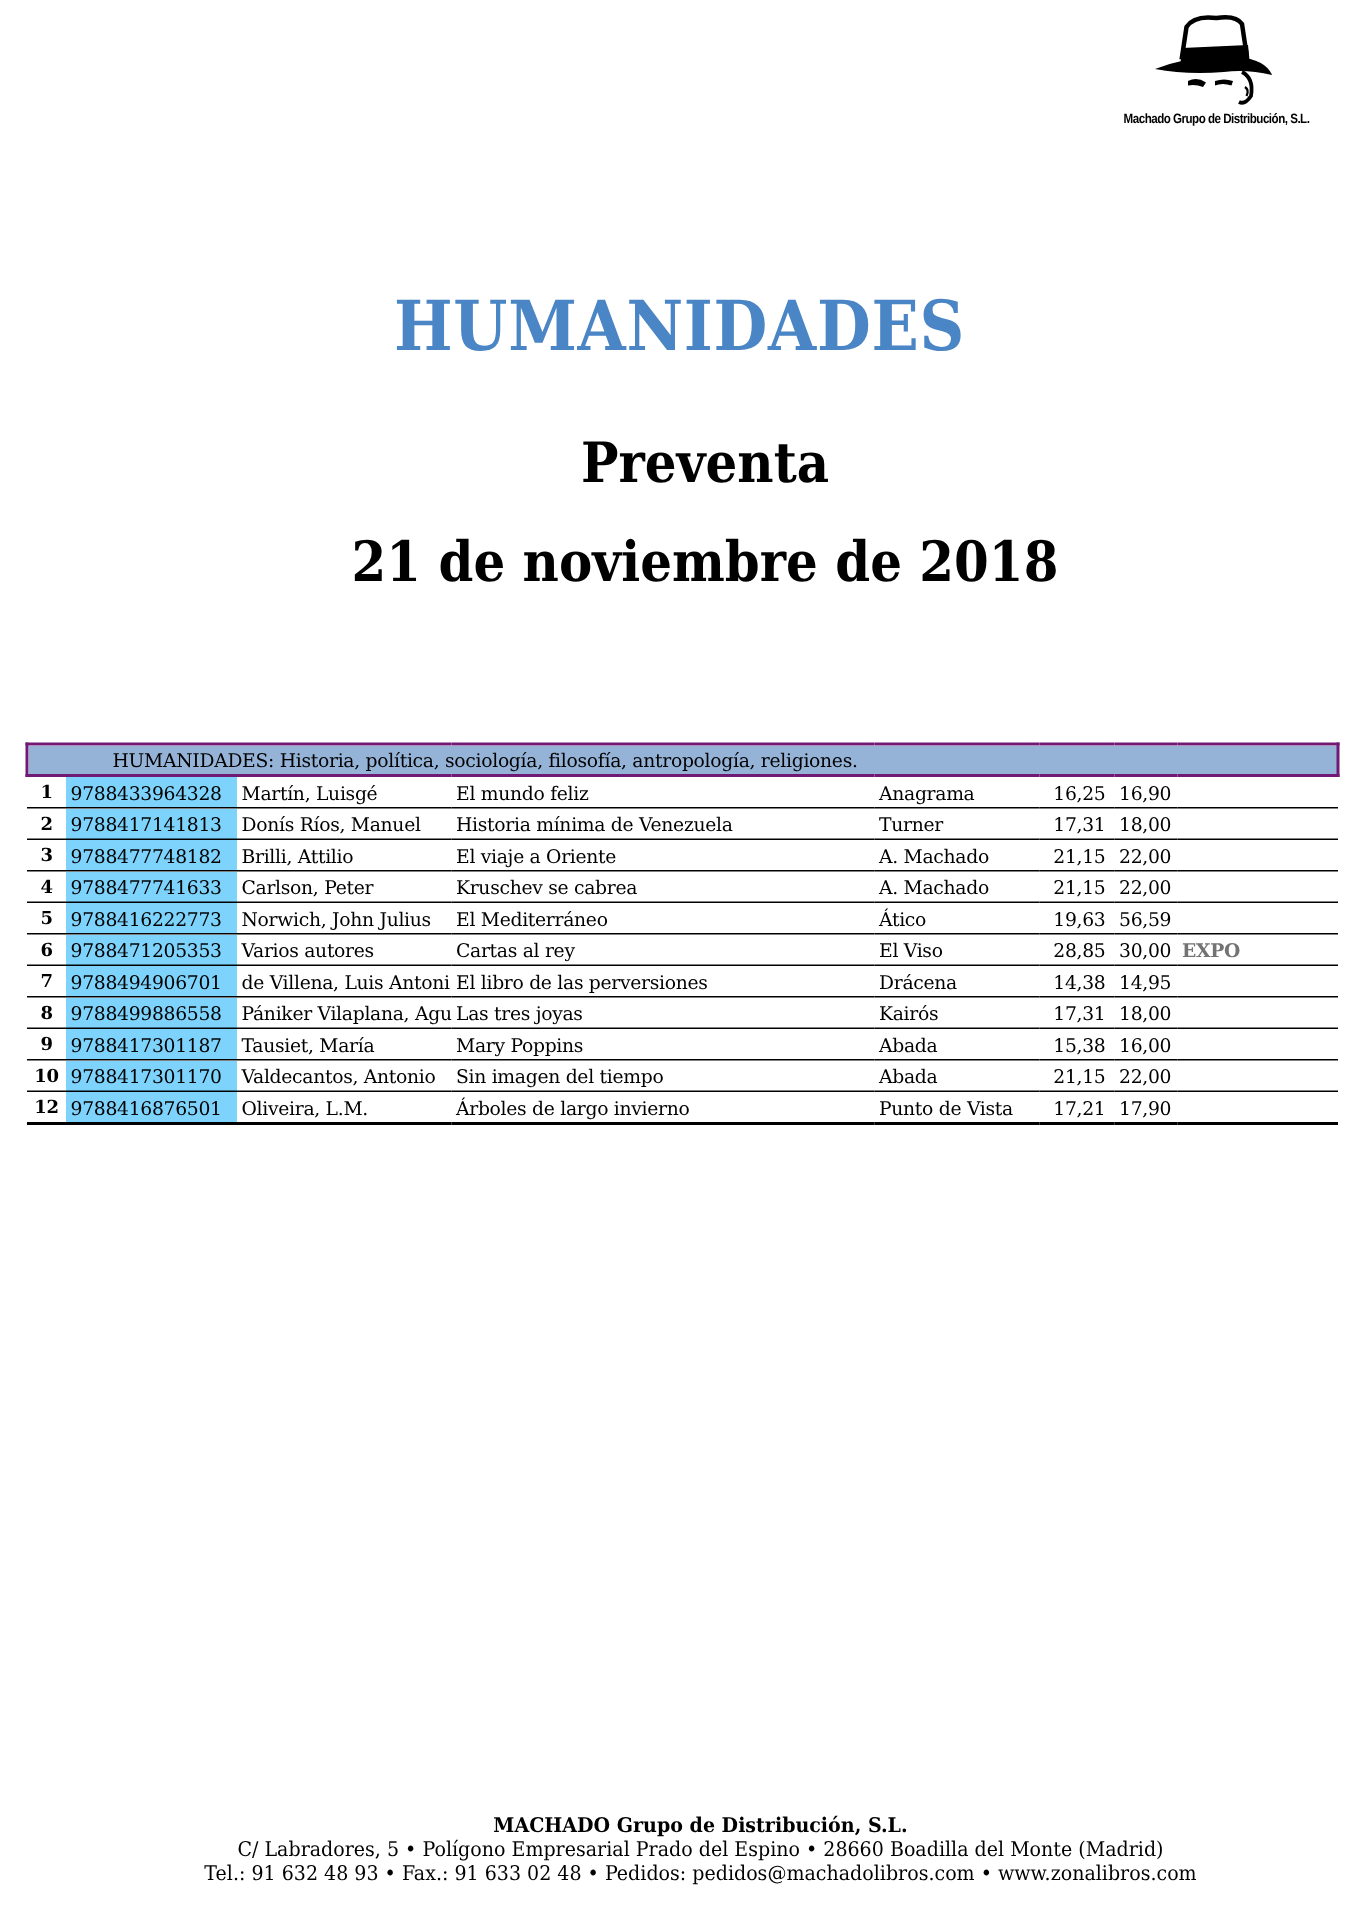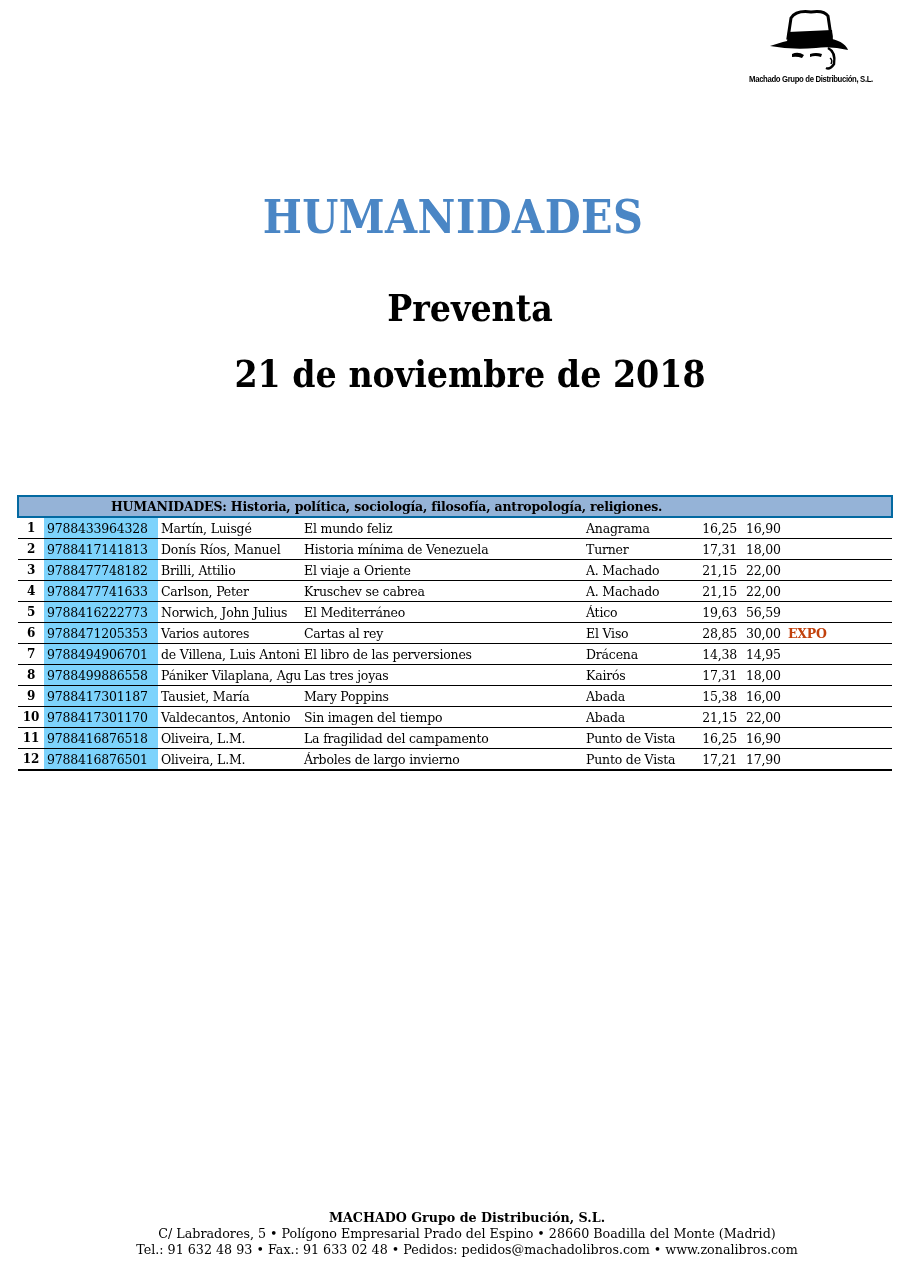--- a/index.html
+++ b/index.html
@@ -78,36 +78,36 @@
       height: 20px;
       line-height: 19px;
       border-bottom: 1.5px solid #000;
       white-space: nowrap;
       overflow: hidden;
       letter-spacing: -0.2px;
     }
     table.books tr.last td { border-bottom: 2.5px solid #000; margin-top: 15px; }
     table.books tr.header td {
       background: #95b3d7;
-      border: 2px solid #0369a1;
-      font-weight: bold;
+      border: 2px solid #701a75;
+      font-weight: normal;
       height: 19px;
       line-height: 19px;
-      padding-left: 92px;
+      padding-left: 56px;
     }
     td.num {
       font-weight: bold;
       text-align: center;
       padding-left: 0 !important;
       font-size: 12px;
     }
     td.isbn { background: #7dd3fc; }
     td.price { text-align: right; padding-right: 6px !important; }
     td.badge {
-      color: #c2410c;
+      color: #737373;
       font-weight: bold;
     }
     .footer {
       position: absolute;
       left: 0;
       width: 934px;
       top: 1209px;
       text-align: center;
       font-family: "DejaVu Serif", serif;
       font-size: 13.5px;
@@ -249,30 +249,20 @@
   <tr>
     <td class="num">10</td>
     <td class="isbn">9788417301170</td>
     <td>Valdecantos, Antonio</td>
     <td>Sin imagen del tiempo</td>
     <td>Abada</td>
     <td class="price">21,15</td>
     <td>22,00</td>
     <td class="badge"></td>
   </tr>
-  <tr>
-    <td class="num">11</td>
-    <td class="isbn">9788416876518</td>
-    <td>Oliveira, L.M.</td>
-    <td>La fragilidad del campamento</td>
-    <td>Punto de Vista</td>
-    <td class="price">16,25</td>
-    <td>16,90</td>
-    <td class="badge"></td>
-  </tr>
   <tr class="last">
     <td class="num">12</td>
     <td class="isbn">9788416876501</td>
     <td>Oliveira, L.M.</td>
     <td>Árboles de largo invierno</td>
     <td>Punto de Vista</td>
     <td class="price">17,21</td>
     <td>17,90</td>
     <td class="badge"></td>
   </tr>

